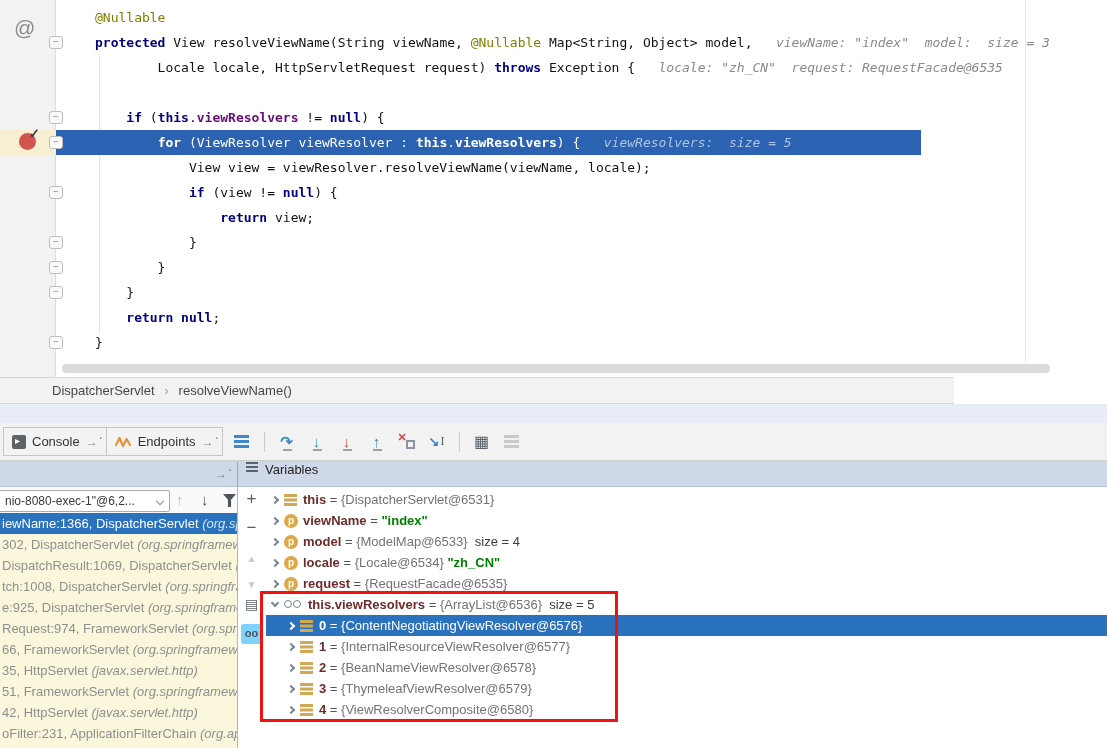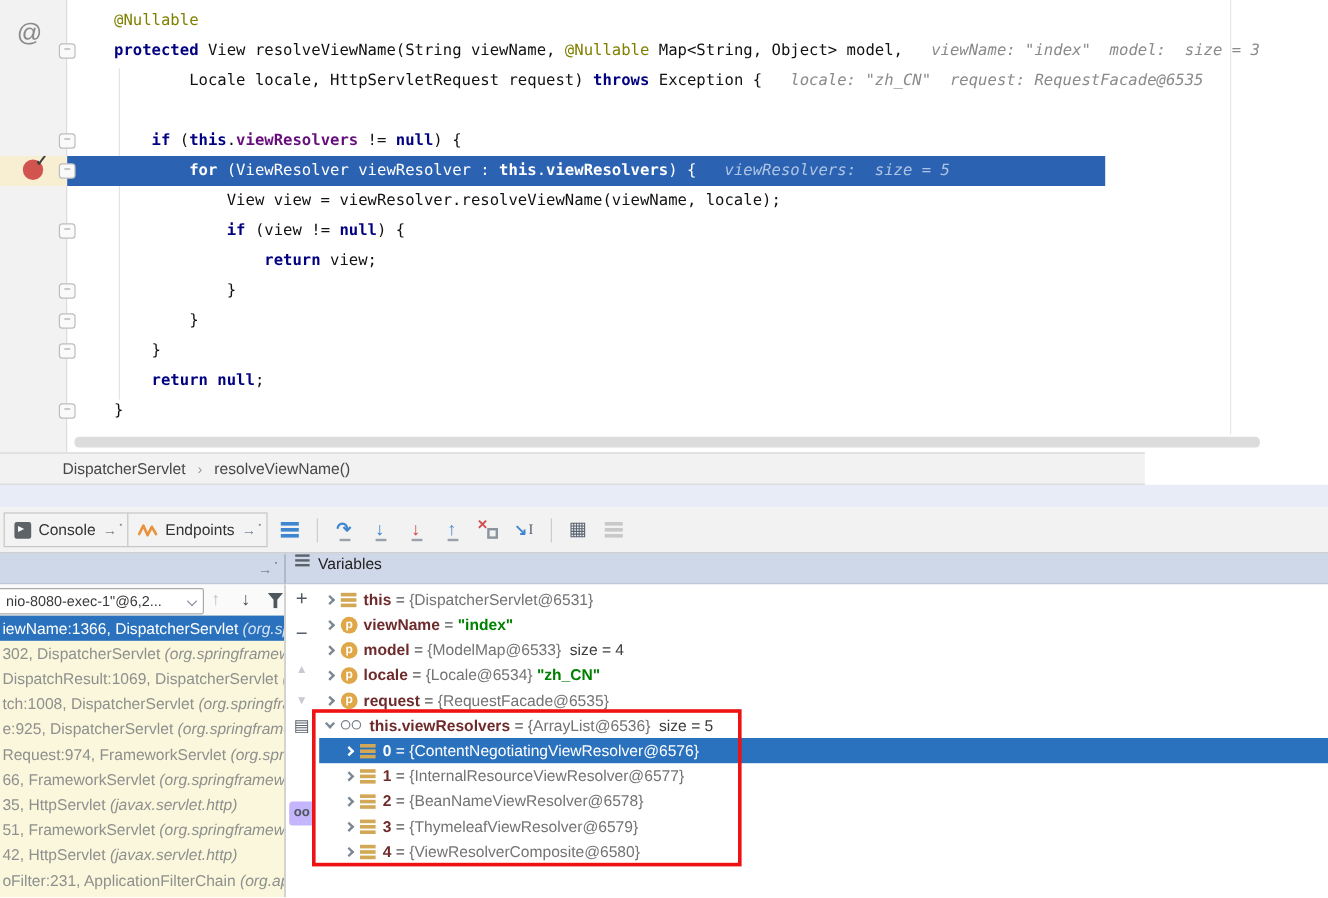--- a/index.html
+++ b/index.html
@@ -94,22 +94,22 @@
 
   
   #vars{position:absolute;left:237px;top:487px;width:870px;height:261px;background:#fff;border-left:1px solid #b6b6b6;overflow:hidden;}
   .v-toolbar{position:absolute;left:0;top:0;width:27px;height:261px;}
   .vt-ic{position:absolute;left:0;width:27px;text-align:center;color:#515a64;}
   .vt-plus{top:2px;font-size:17px;}
   .vt-minus{top:31px;font-size:17px;}
   .vt-up{top:66px;font-size:10px;color:#c7cbd1;}
   .vt-down{top:92px;font-size:10px;color:#c7cbd1;}
   .vt-copy{top:109px;font-size:14px;color:#5a626c;}
-  .vt-oo{top:137px;left:3px;width:21px;height:20px;background:#c4b5fd;border-radius:3px;
-         font-size:11px;font-weight:bold;color:#4e565e;line-height:19px;text-align:center;letter-spacing:0;margin-top:44px;}
+  .vt-oo{top:137px;left:3px;width:21px;height:20px;background:#7dd3fc;border-radius:3px;
+         font-size:11px;font-weight:bold;color:#4e565e;line-height:19px;text-align:center;letter-spacing:0;}
   #v-tree{position:absolute;left:28px;top:2px;right:0;bottom:0;}
   .v-row{height:21px;display:flex;align-items:center;white-space:pre;font-size:13px;}
   .v-row.child{padding-left:16px;}
   .v-row.sel{background:#2a72bd;}
   .v-row.sel span{color:#fff !important;}
   .v-row.sel .chev-r,.v-row.sel .chev-d{border-color:#fff !important;}
   .chev-c{width:18px;display:flex;justify-content:center;flex:none;}
   .chev-r{width:6px;height:6px;border:solid #7c8893;border-width:2px 2px 0 0;transform:rotate(45deg);}
   .chev-d{width:6px;height:6px;border:solid #7c8893;border-width:2px 2px 0 0;transform:rotate(135deg);margin-top:-3px;}
   .ic-c{width:19px;display:flex;justify-content:flex-start;flex:none;}

